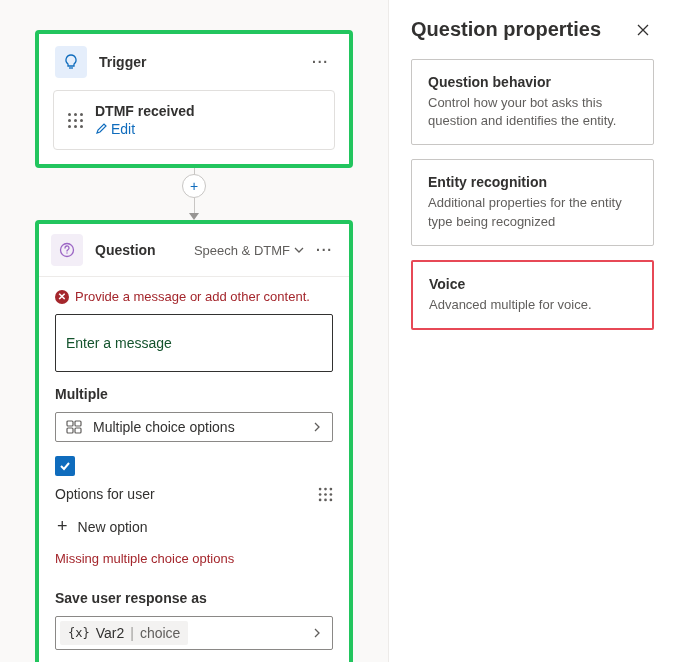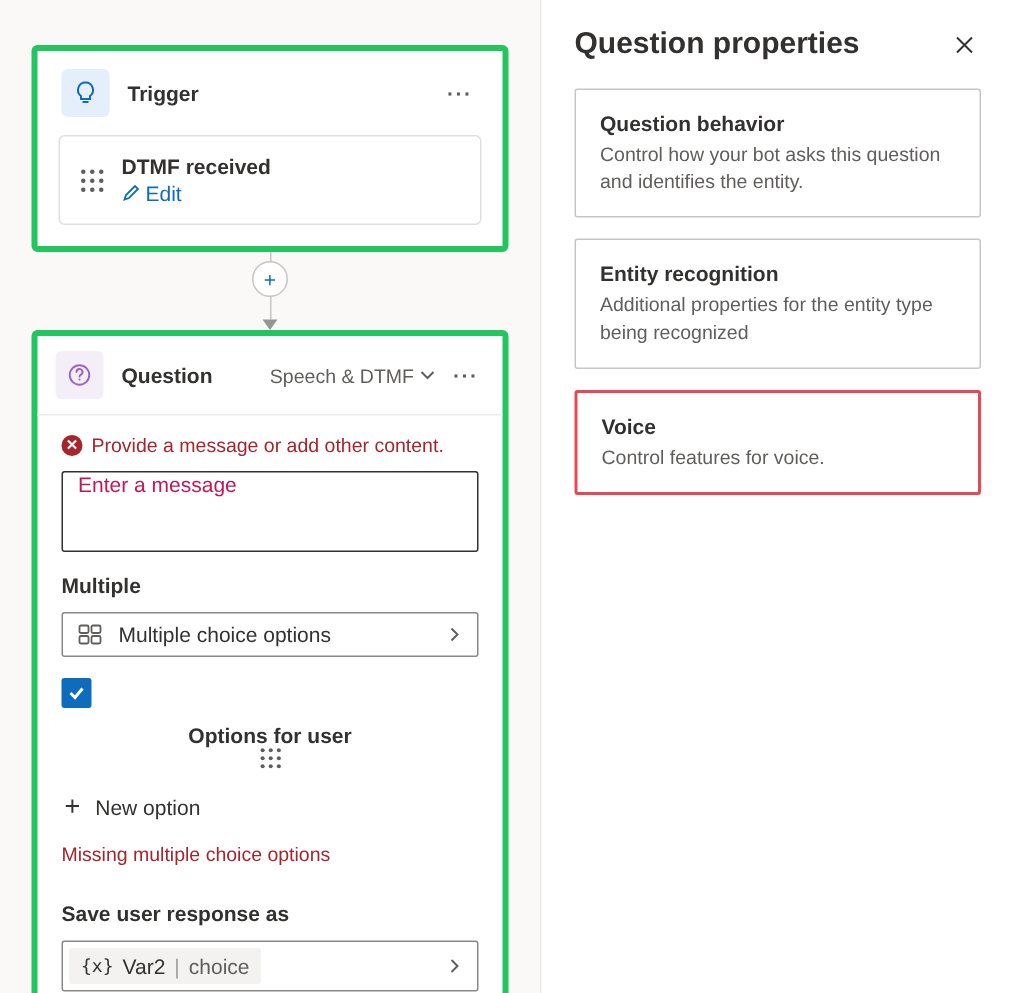--- a/index.html
+++ b/index.html
@@ -12,21 +12,21 @@
       overflow: hidden;
       display: flex;
     }
     .canvas {
       flex: 1;
       background: #faf9f8;
       padding: 30px 10px 10px 10px;
       position: relative;
     }
     .panel {
-      width: 316px;
+      width: 288px;
       background: #fff;
       padding: 18px 22px;
       border-left: 1px solid #edebe9;
     }
     
     .card {
       background: #fff;
       border: 4px solid #22c55e;
       border-radius: 4px;
       margin: 0 auto;
@@ -106,35 +106,35 @@
     .error-line {
       color: #a4262c; display: flex; align-items: center; gap: 6px; font-size: 13px;
     }
     .error-icon {
       width:14px; height:14px; border-radius:50%; background:#a4262c;
       color:#fff; display:inline-flex; align-items:center; justify-content:center;
       font-size:10px; font-weight:bold;
     }
     .textarea {
       border: 1px solid #323130; border-radius: 2px; min-height: 54px;
-      padding: 0 10px; color: #be185d; font-size: 14px;
+      padding: 20px 10px; color: #14532d; font-size: 14px;
     }
     .section-label { font-weight: 600; margin-top: 4px; }
     .select-row {
       border: 1px solid #8a8886; border-radius: 2px;
       display: flex; align-items: center; padding: 6px 10px; gap: 11px;
       cursor: pointer;
     }
     .select-row .chev { margin-left: auto; color:#605e5c; }
     .checkbox-row { display:flex; align-items:center; gap:10px; margin-top:4px;}
     .checkbox {
       width:20px; height:20px; background:#0f6cbd; display:flex;
       align-items:center; justify-content:center; border-radius:2px;
     }
-    .options-header { display:flex; align-items:center; justify-content:space-between; font-weight:700;flex-direction:column;}
+    .options-header { display:flex; align-items:center; justify-content:space-between; font-weight:400;}
     .new-option { display:flex; align-items:center; gap:10px; color:#323130; cursor:pointer; padding:4px 2px;}
     .add-plus { color:#323130; font-size:18px; font-weight:300;}
     .missing-error { color:#a4262c; font-size:13px; }
     .var-box {
       border:1px solid #8a8886; border-radius:2px; display:flex;
       align-items:center; padding:4px; gap:6px; cursor:pointer;
     }
     .var-chip {
       background:#f3f2f1; border-radius:2px; padding:4px 8px;
       display:flex; align-items:center; gap:6px;
@@ -302,15 +302,15 @@
   <div class="prop-card">
     <div class="p-title">Question behavior</div>
     <div class="p-desc">Control how your bot asks this question and identifies the entity.</div>
   </div>
   <div class="prop-card">
     <div class="p-title">Entity recognition</div>
     <div class="p-desc">Additional properties for the entity type being recognized</div>
   </div>
   <div class="prop-card highlight">
     <div class="p-title">Voice</div>
-    <div class="p-desc">Control features for voice.</div>
+    <div class="p-desc">Advanced multiple for voice.</div>
   </div>
 </div>
 
 </body></html>

